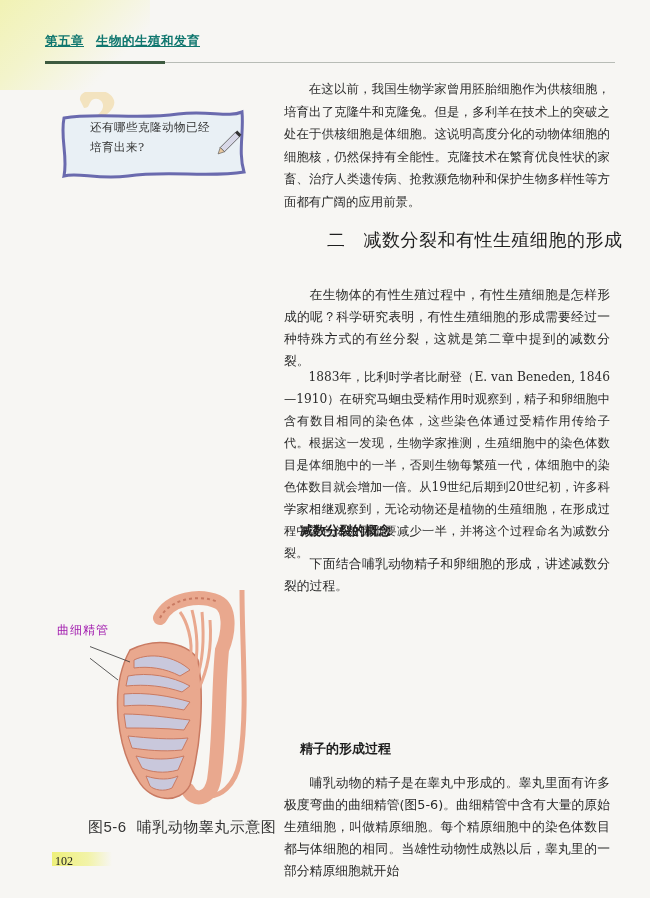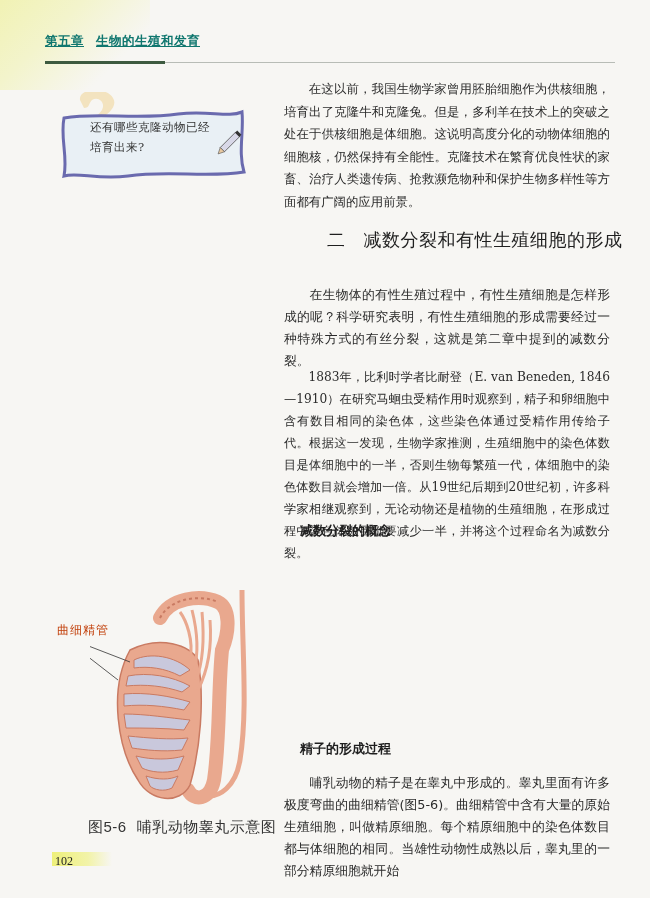--- a/index.html
+++ b/index.html
@@ -53,21 +53,21 @@
     position:absolute; left:300px; font-family:"DejaVu Sans","Liberation Sans",sans-serif;
     font-size:13px; font-weight:bold; color:#1f1f1f;
   }
   .sh1 { top:522px;text-align:right; }
   .sh2 { top:740px; }
   .p-concept { left:272px; top:541px; width:350px; line-height:22px; font-family:"DejaVu Sans","Liberation Sans",sans-serif; font-size:12.8px; }
   .p-concept p + p { }
   .p-sperm { left:272px; top:760px; width:350px; line-height:22px; font-family:"DejaVu Sans","Liberation Sans",sans-serif; font-size:12.8px; }
   .figure { position:absolute; left:90px; top:590px; width:175px; height:230px; }
   .fig-label {
-    position:absolute; left:57px; top:622px; font-size:12px; color:#c2410c; letter-spacing:1px;
+    position:absolute; left:57px; top:622px; font-size:12px; color:#a21caf; letter-spacing:1px;
     font-family:"DejaVu Sans","Liberation Sans",sans-serif;
   }
   .fig-caption {
     position:absolute; left:88px; top:818px; font-size:15px; color:#333; letter-spacing:0.5px;
     font-family:Liberation Sans, sans-serif;
   }
   .fig-caption .sp { display:inline-block; width:10px; }
   .page-number {
     position:absolute; left:55px; top:854px; font-size:12px; color:#222;
     font-family:"Liberation Serif","DejaVu Serif",serif;
@@ -108,20 +108,21 @@
 
 <div class="para p-main1">
   <p>在生物体的有性生殖过程中，有性生殖细胞是怎样形成的呢？科学研究表明，有性生殖细胞的形成需要经过一种特殊方式的有丝分裂，这就是第二章中提到的减数分裂。</p>
 </div>
 <div class="para p-main2">
   <p>1883年，比利时学者比耐登（E. van Beneden, 1846—1910）在研究马蛔虫受精作用时观察到，精子和卵细胞中含有数目相同的染色体，这些染色体通过受精作用传给子代。根据这一发现，生物学家推测，生殖细胞中的染色体数目是体细胞中的一半，否则生物每繁殖一代，体细胞中的染色体数目就会增加一倍。从19世纪后期到20世纪初，许多科学家相继观察到，无论动物还是植物的生殖细胞，在形成过程中染色体数目都要减少一半，并将这个过程命名为减数分裂。</p>
 </div>
 
 <div class="sub-heading sh1">减数分裂的概念</div>
 <div class="para p-concept">
+  <p>下面结合哺乳动物精子和卵细胞的形成，讲述减数分裂的过程。</p>
 </div>
 
 <div class="sub-heading sh2">精子的形成过程</div>
 <div class="para p-sperm">
   <p>哺乳动物的精子是在睾丸中形成的。睾丸里面有许多极度弯曲的曲细精管(图5-6)。曲细精管中含有大量的原始生殖细胞，叫做精原细胞。每个精原细胞中的染色体数目都与体细胞的相同。当雄性动物性成熟以后，睾丸里的一部分精原细胞就开始</p>
 </div>
 
 <div class="figure">
   <svg width="175" height="230" viewBox="0 0 175 230">
 

